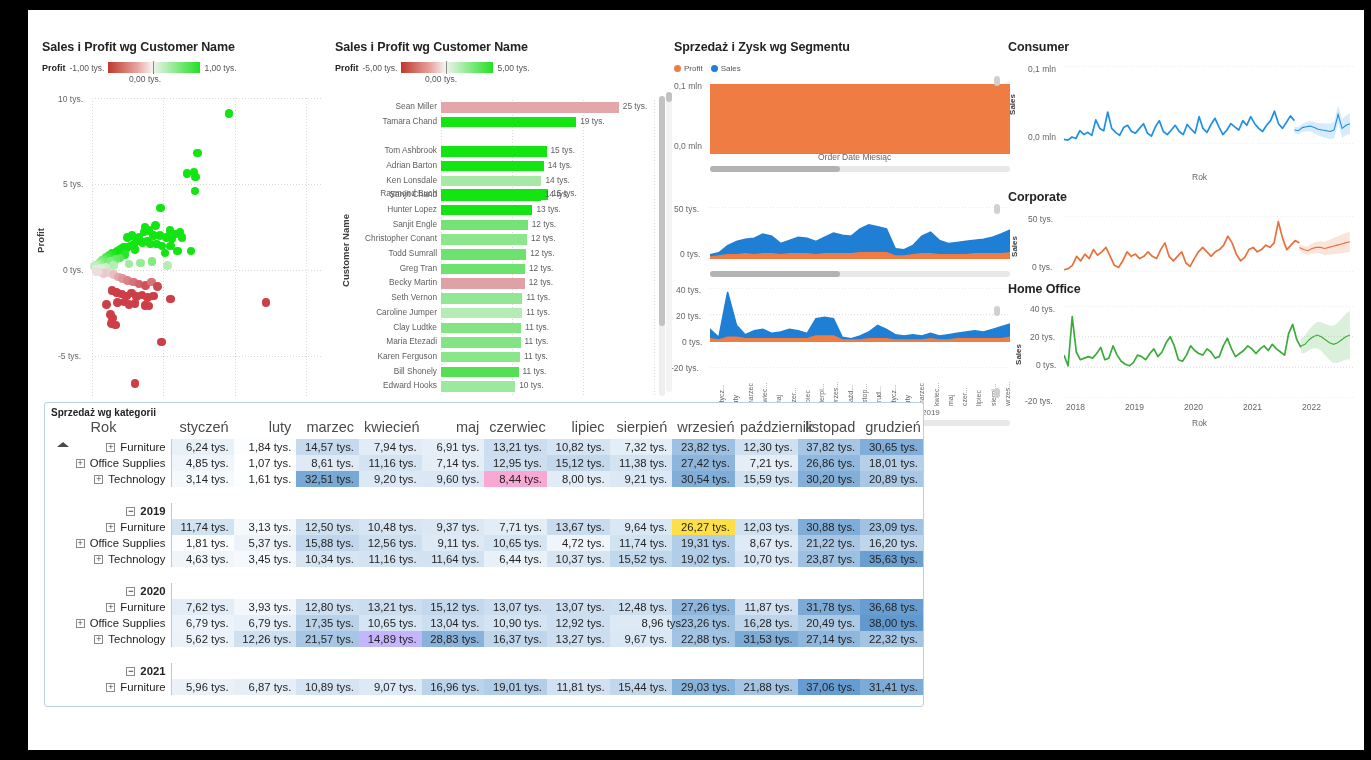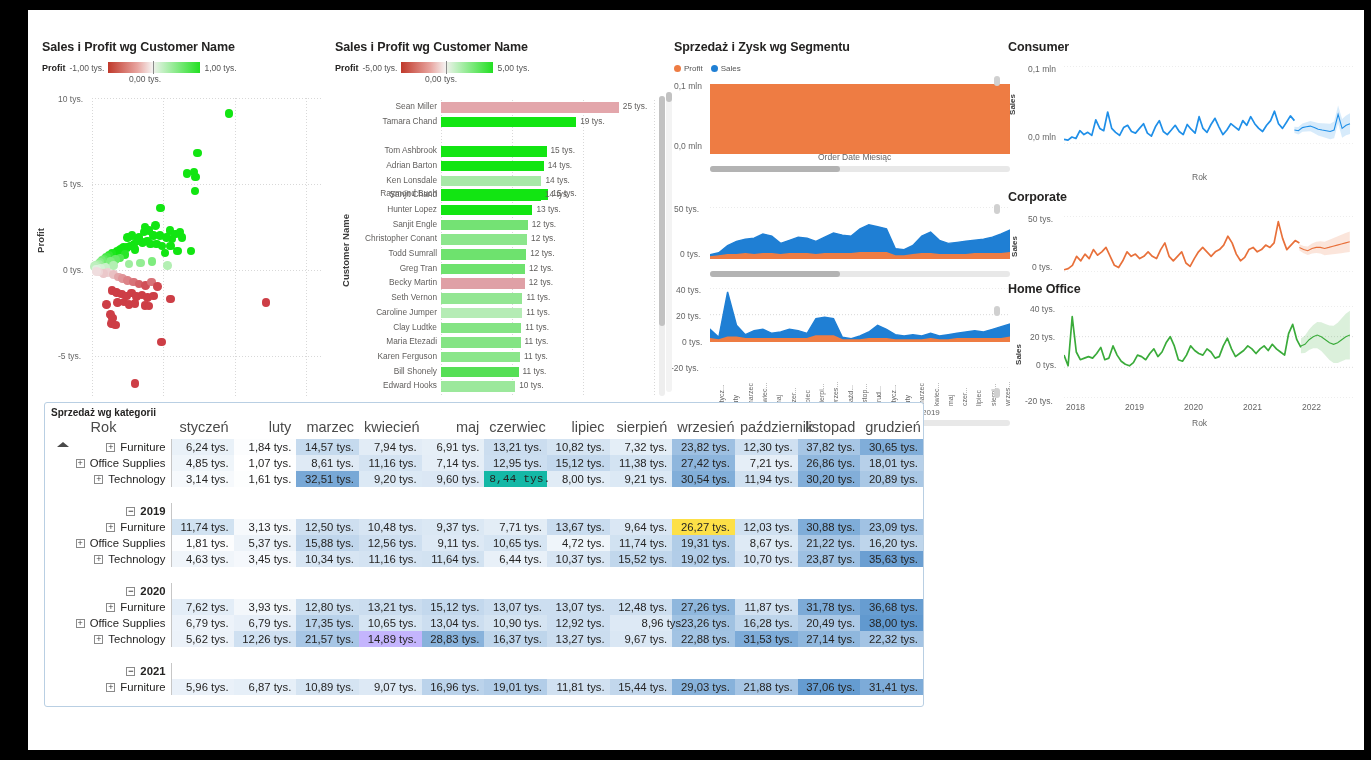--- a/index.html
+++ b/index.html
@@ -620,25 +620,25 @@
               <td style="background: rgb(145, 184, 222);">26,86 tys.</td>
               <td style="background: rgb(183, 208, 233);">18,01 tys.</td>
             </tr>
             <tr>
               <td class="rowlabel cat"><span class="toggle">+</span><span>Technology</span></td>
               <td class="divider-col" style="background: rgb(246, 249, 252);">3,14 tys.</td>
               <td style="background: rgb(253, 254, 254);">1,61 tys.</td>
               <td style="background: rgb(120, 168, 214);">32,51 tys.</td>
               <td style="background: rgb(220, 233, 245);">9,20 tys.</td>
               <td style="background: rgb(219, 231, 244);">9,60 tys.</td>
-              <td style="background: #14b8a6; font-family: Liberation Mono, monospace;">8,44 tys.</td>
+              <td style="background: #f9a8d4;">8,44 tys.</td>
               <td style="background: rgb(225, 236, 246);">8,00 tys.</td>
               <td style="background: rgb(220, 233, 245);">9,21 tys.</td>
               <td style="background: rgb(129, 174, 217);">30,54 tys.</td>
-              <td style="background: rgb(208, 225, 241);">11,94 tys.</td>
+              <td style="background: rgb(208, 225, 241);">15,59 tys.</td>
               <td style="background: rgb(130, 174, 217);">30,20 tys.</td>
               <td style="background: rgb(170, 200, 229);">20,89 tys.</td>
             </tr>
             <tr class="sep-row">
               <td colspan="13"></td>
             </tr>
             <tr>
               <td class="rowlabel year"><span class="toggle">−</span><span>2019</span></td>
               <td class="divider-col"></td>
               <td></td>

